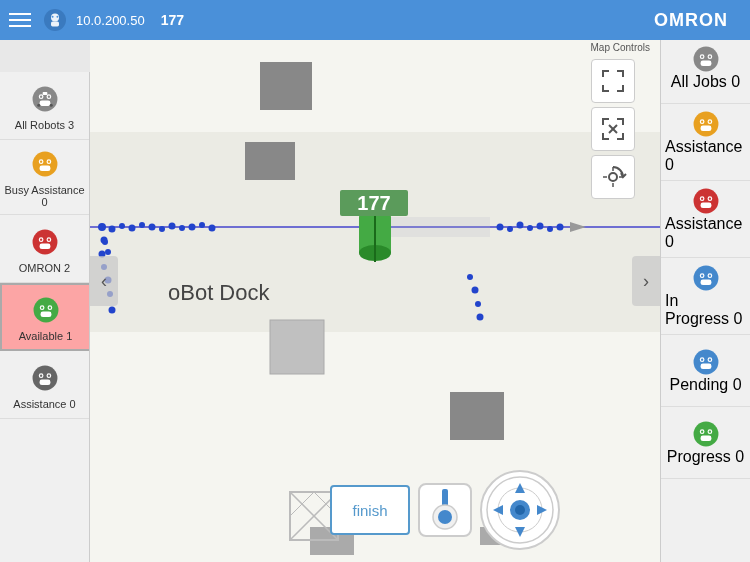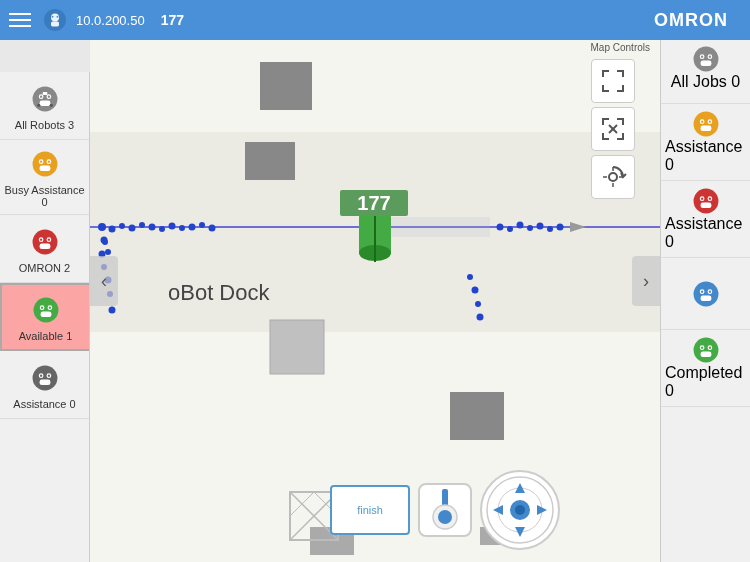--- a/index.html
+++ b/index.html
@@ -80,21 +80,21 @@
       width: 28px; height: 50px; background: rgba(200,200,200,0.7); display: flex; align-items: center;
       justify-content: center; cursor: pointer; z-index: 9; border-radius: 4px 0 0 4px; font-size: 18px; color: #555;
     }
 
     
     #bottom-controls {
       position: absolute; bottom: 12px; right: 100px; display: flex; gap: 8px; z-index: 8; align-items: center;
     }
     .finish-btn {
       width: 80px; height: 50px; background: white; border: 2px solid #5599cc; border-radius: 4px;
-      display: flex; align-items: center; justify-content: center; cursor: pointer; color: #5599cc; font-size: 11px;
+      display: flex; align-items: center; justify-content: center; cursor: pointer; color: #5599cc; font-size: 15px;
     }
     .joystick-btn {
       width: 54px; height: 54px; background: white; border: 2px solid #ccc; border-radius: 8px;
       display: flex; align-items: center; justify-content: center; cursor: pointer;
     }
     .dpad-btn {
       width: 80px; height: 80px; background: white; border: 2px solid #ccc; border-radius: 50%;
       display: flex; align-items: center; justify-content: center; cursor: pointer; position: relative;
     }
   </style>
@@ -256,34 +256,50 @@
 
   <div class="right-btn">
     <svg class="robot-svg" viewBox="0 0 36 36">
       <circle cx="18" cy="18" r="16" fill="#4488cc"></circle>
       <circle cx="13" cy="15" r="3" fill="white"></circle>
       <circle cx="23" cy="15" r="3" fill="white"></circle>
       <rect x="11" y="20" width="14" height="7" rx="3" fill="white"></rect>
       <circle cx="13" cy="15" r="1.5" fill="#4488cc"></circle>
       <circle cx="23" cy="15" r="1.5" fill="#4488cc"></circle>
     </svg>
-  </div>
-
+    <div class="label">
+      <span>In Progress</span> <span>0</span>
+    </div>
+  </div>
+
+  <div class="right-btn">
+    <svg class="robot-svg" viewBox="0 0 36 36">
+      <circle cx="18" cy="18" r="16" fill="#4488cc"></circle>
+      <circle cx="13" cy="15" r="3" fill="white"></circle>
+      <circle cx="23" cy="15" r="3" fill="white"></circle>
+      <rect x="11" y="20" width="14" height="7" rx="3" fill="white"></rect>
+      <circle cx="13" cy="15" r="1.5" fill="#4488cc"></circle>
+      <circle cx="23" cy="15" r="1.5" fill="#4488cc"></circle>
+    </svg>
+    <div class="label">
+      <span>Pending</span> <span>0</span>
+    </div>
+  </div>
 
   <div class="right-btn">
     <svg class="robot-svg" viewBox="0 0 36 36">
       <circle cx="18" cy="18" r="16" fill="#44aa44"></circle>
       <circle cx="13" cy="15" r="3" fill="white"></circle>
       <circle cx="23" cy="15" r="3" fill="white"></circle>
       <rect x="11" y="20" width="14" height="7" rx="3" fill="white"></rect>
       <circle cx="13" cy="15" r="1.5" fill="#44aa44"></circle>
       <circle cx="23" cy="15" r="1.5" fill="#44aa44"></circle>
     </svg>
     <div class="label">
-      <span>Completed</span> <span>0</span>
+      <span>Progress</span> <span>0</span>
     </div>
   </div>
 
 </div>
 
 <div id="map-area">
   <svg id="map-canvas" viewBox="0 0 570 530" xmlns="http://www.w3.org/2000/svg">
 
     <rect x="0" y="0" width="570" height="530" fill="#f5f5f0"></rect>
 

